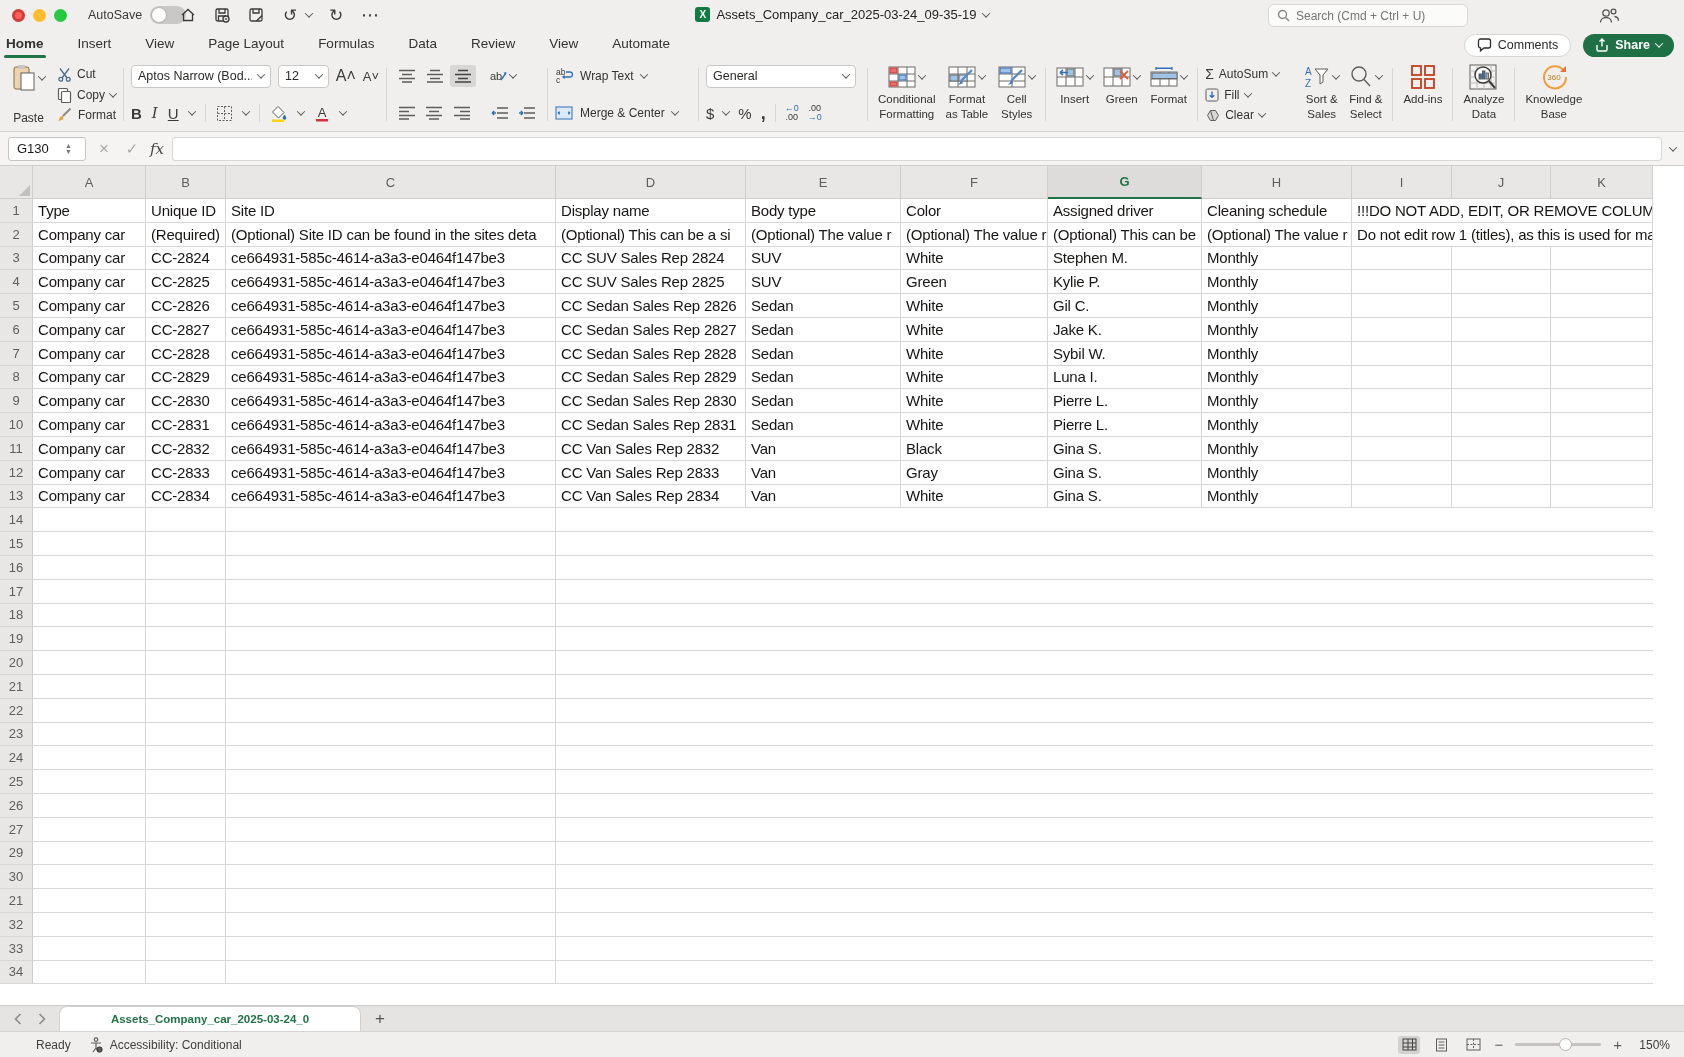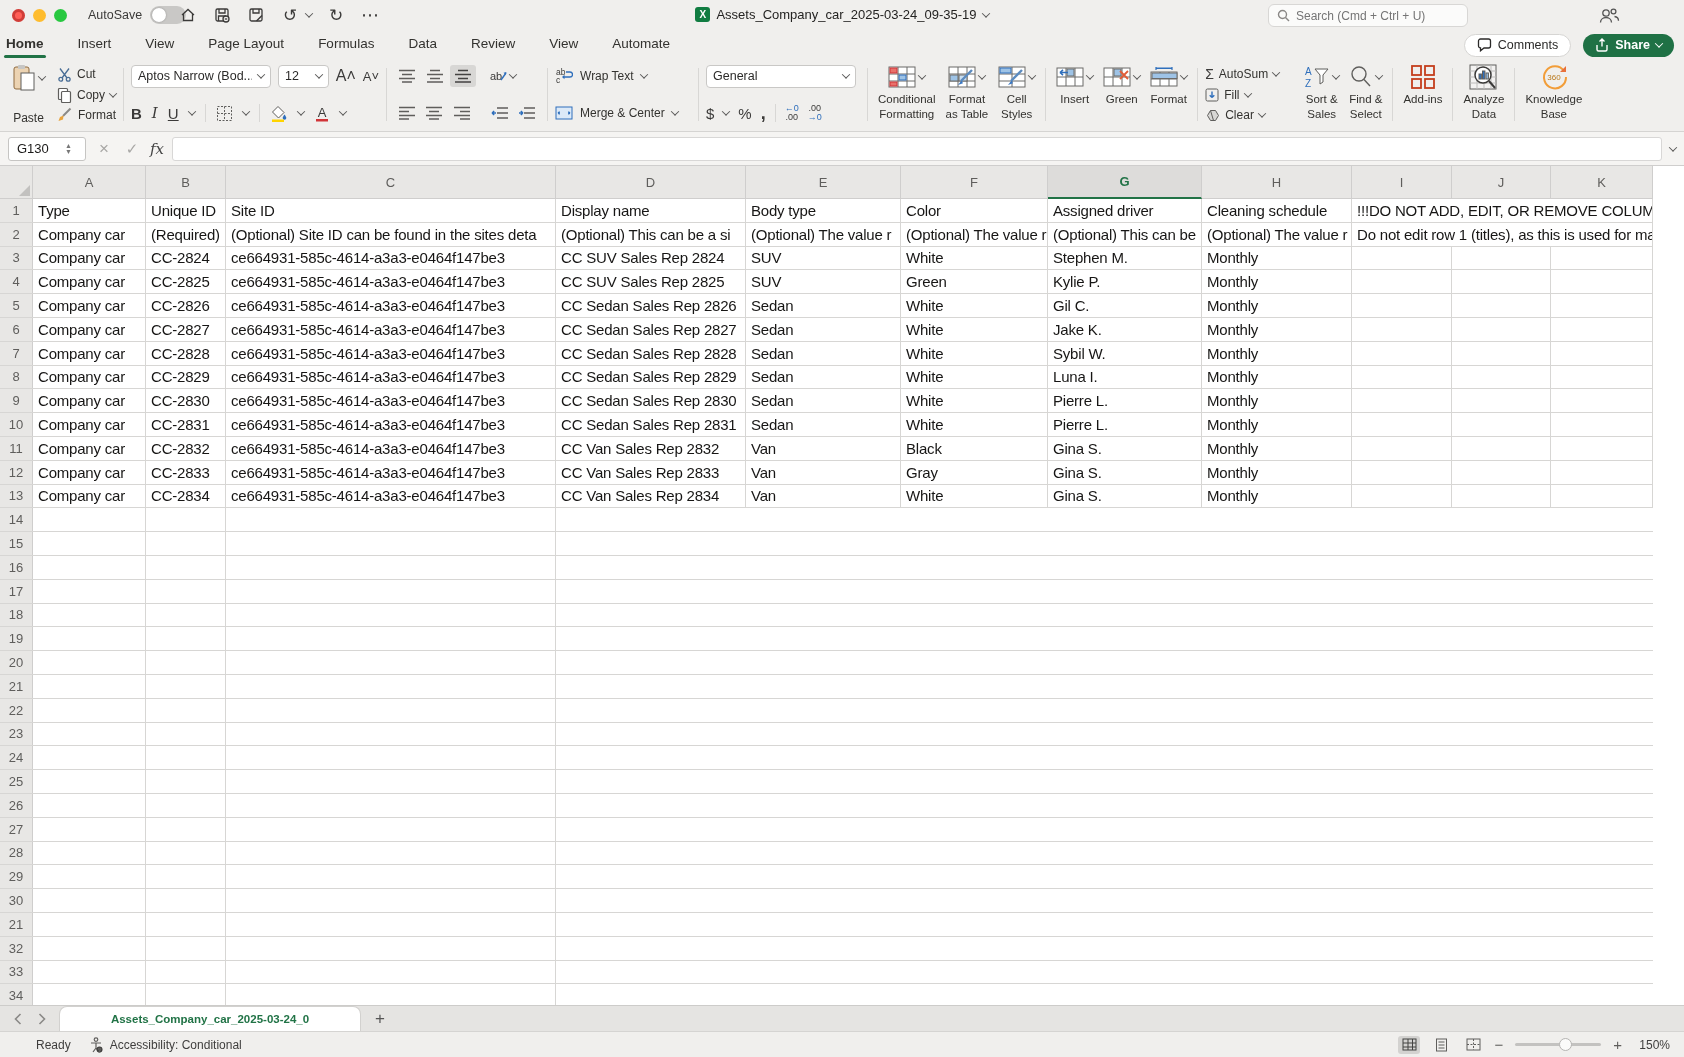--- a/index.html
+++ b/index.html
@@ -923,27 +923,20 @@
           <div class="cell nob" style="width: 1097px;"></div>
         </div>
         <div class="grow">
           <div class="rnum">27</div>
           <div class="cell" style="width: 113px;"></div>
           <div class="cell" style="width: 80px;"></div>
           <div class="cell" style="width: 330px;"></div>
           <div class="cell nob" style="width: 1097px;"></div>
         </div>
         <div class="grow">
-          <div class="rnum">28</div>
-          <div class="cell" style="width: 113px;"></div>
-          <div class="cell" style="width: 80px;"></div>
-          <div class="cell" style="width: 330px;"></div>
-          <div class="cell nob" style="width: 1097px;"></div>
-        </div>
-        <div class="grow">
           <div class="rnum">29</div>
           <div class="cell" style="width: 113px;"></div>
           <div class="cell" style="width: 80px;"></div>
           <div class="cell" style="width: 330px;"></div>
           <div class="cell nob" style="width: 1097px;"></div>
         </div>
         <div class="grow">
           <div class="rnum">30</div>
           <div class="cell" style="width: 113px;"></div>
           <div class="cell" style="width: 80px;"></div>

